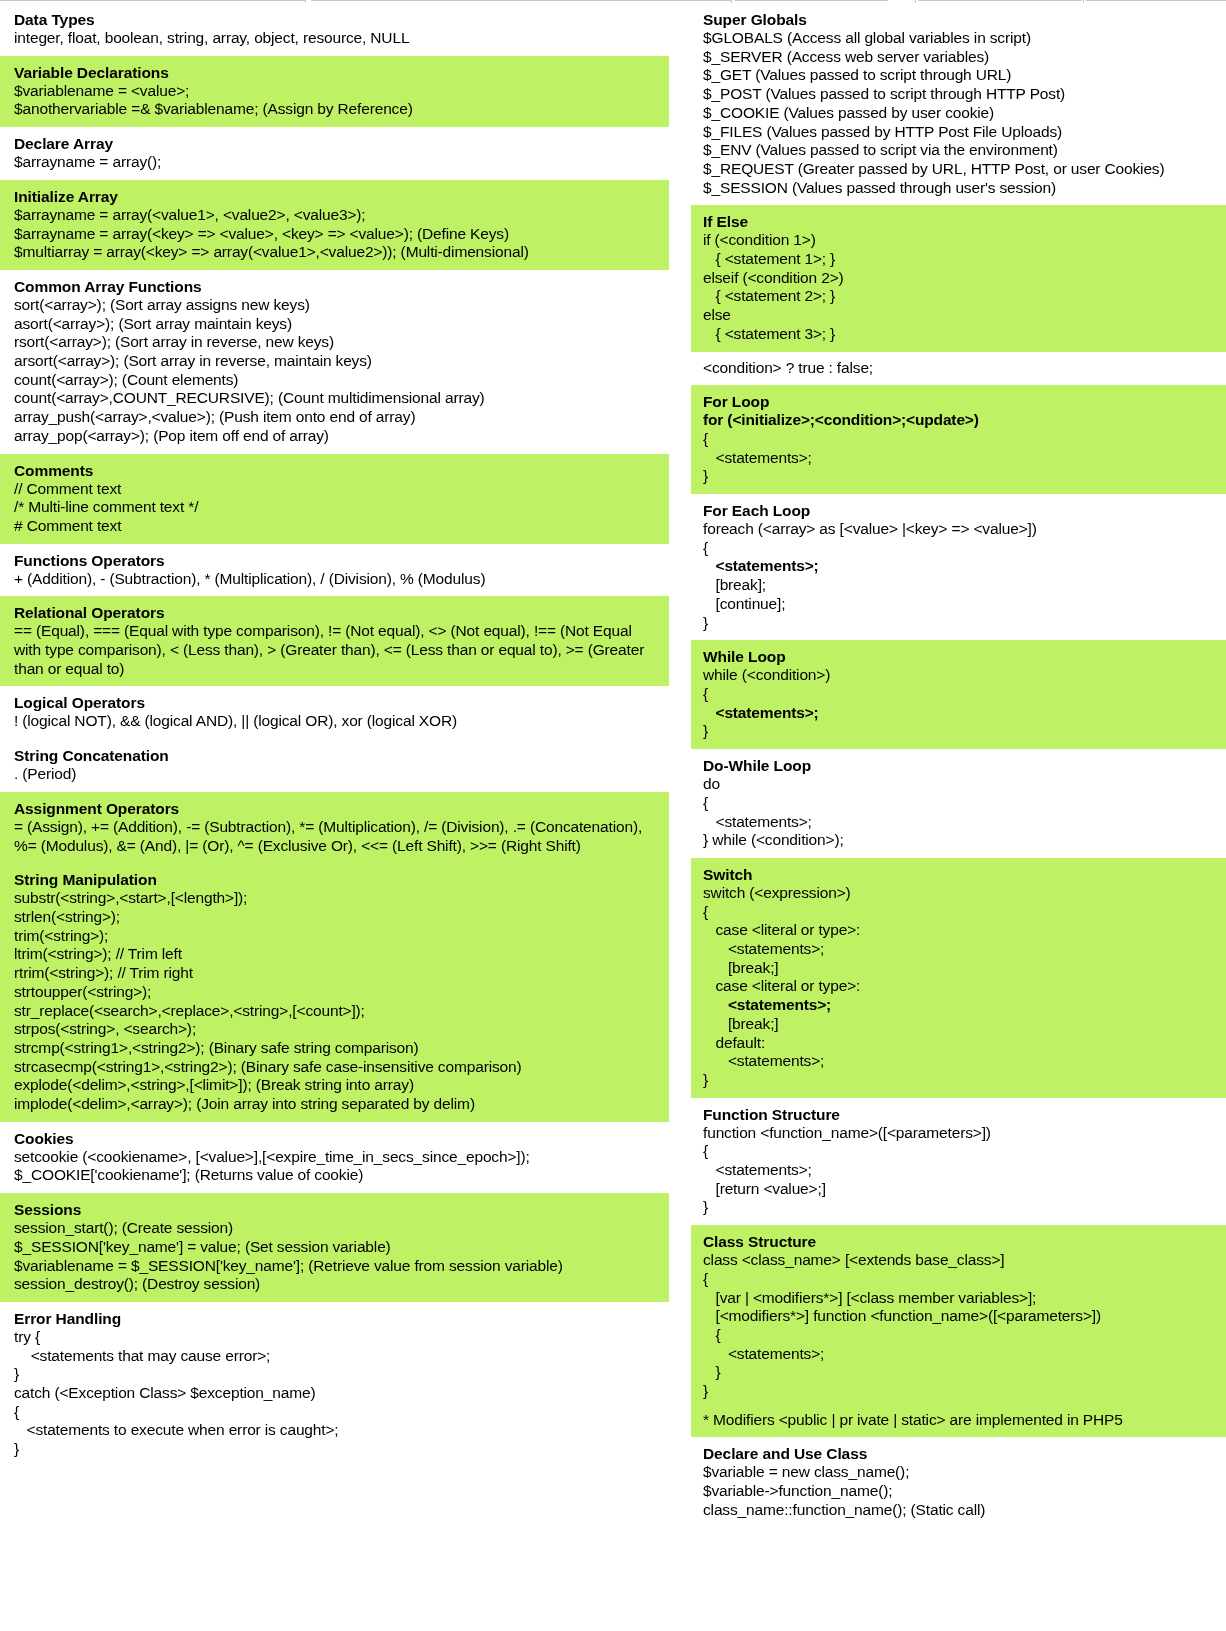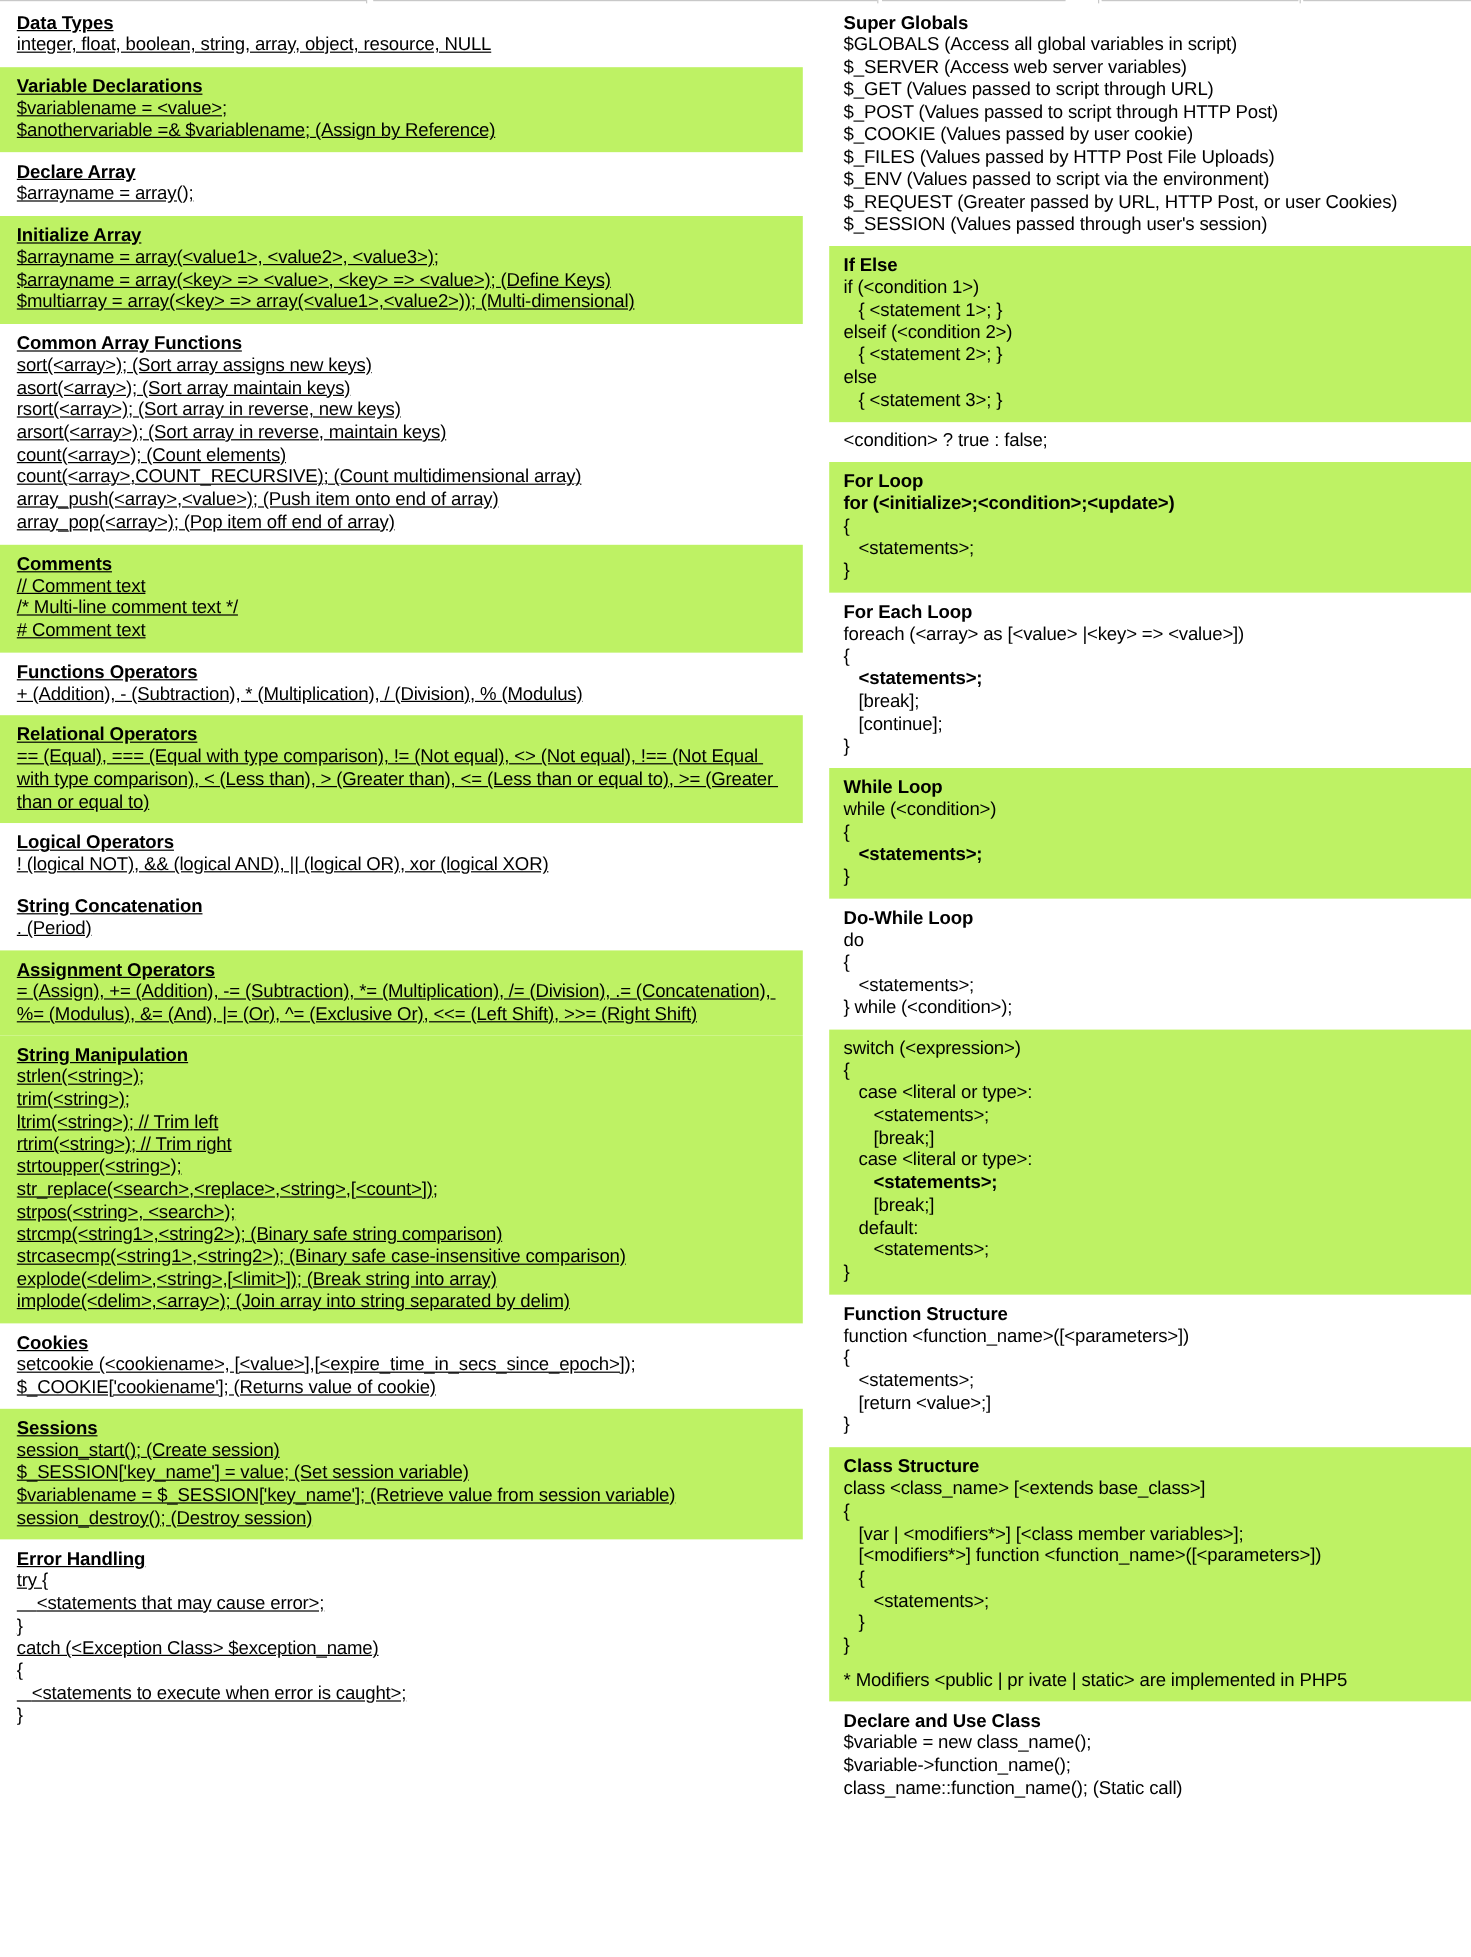--- a/index.html
+++ b/index.html
@@ -49,21 +49,20 @@
     width: 1226px;
     display: flex;
     align-items: flex-start;
   }
   .col {
     box-sizing: border-box;
   }
   .col-left {
     width: 669px;
     padding: 0;
-    text-decoration: underline;
   }
   .col-gap {
     width: 22px;
   }
   .col-right {
     width: 535px;
   }
 
   .block {
     box-sizing: border-box;
@@ -172,20 +171,21 @@
         <div class="block plain">
           <div class="title">String Concatenation</div>
           <div class="line">. (Period)</div>
         </div>
         <div class="block shade">
           <div class="title">Assignment Operators</div>
           <div class="line">= (Assign), += (Addition), -= (Subtraction), *= (Multiplication), /= (Division), .= (Concatenation), %= (Modulus), &amp;= (And), |= (Or), ^= (Exclusive Or), &lt;&lt;= (Left Shift), &gt;&gt;= (Right Shift)</div>
         </div>
         <div class="block shade">
           <div class="title">String Manipulation</div>
+          <div class="line">substr(&lt;string&gt;,&lt;start&gt;,[&lt;length&gt;]);</div>
           <div class="line">strlen(&lt;string&gt;);</div>
           <div class="line">trim(&lt;string&gt;);</div>
           <div class="line">ltrim(&lt;string&gt;); // Trim left</div>
           <div class="line">rtrim(&lt;string&gt;); // Trim right</div>
           <div class="line">strtoupper(&lt;string&gt;);</div>
           <div class="line">str_replace(&lt;search&gt;,&lt;replace&gt;,&lt;string&gt;,[&lt;count&gt;]);</div>
           <div class="line">strpos(&lt;string&gt;, &lt;search&gt;);</div>
           <div class="line">strcmp(&lt;string1&gt;,&lt;string2&gt;); (Binary safe string comparison)</div>
           <div class="line">strcasecmp(&lt;string1&gt;,&lt;string2&gt;); (Binary safe case-insensitive comparison)</div>
           <div class="line">explode(&lt;delim&gt;,&lt;string&gt;,[&lt;limit&gt;]); (Break string into array)</div>
@@ -264,20 +264,21 @@
           <div class="line">}</div>
         </div>
         <div class="block plain">
           <div class="title">Do-While Loop</div>
           <div class="line">do</div>
           <div class="line">{</div>
           <div class="line">   &lt;statements&gt;;</div>
           <div class="line">} while (&lt;condition&gt;);</div>
         </div>
         <div class="block shade">
+          <div class="title">Switch</div>
           <div class="line">switch (&lt;expression&gt;)</div>
           <div class="line">{</div>
           <div class="line">   case &lt;literal or type&gt;:</div>
           <div class="line">      &lt;statements&gt;;</div>
           <div class="line">      [break;]</div>
           <div class="line">   case &lt;literal or type&gt;:</div>
           <div class="line b">      &lt;statements&gt;;</div>
           <div class="line">      [break;]</div>
           <div class="line">   default:</div>
           <div class="line">      &lt;statements&gt;;</div>

